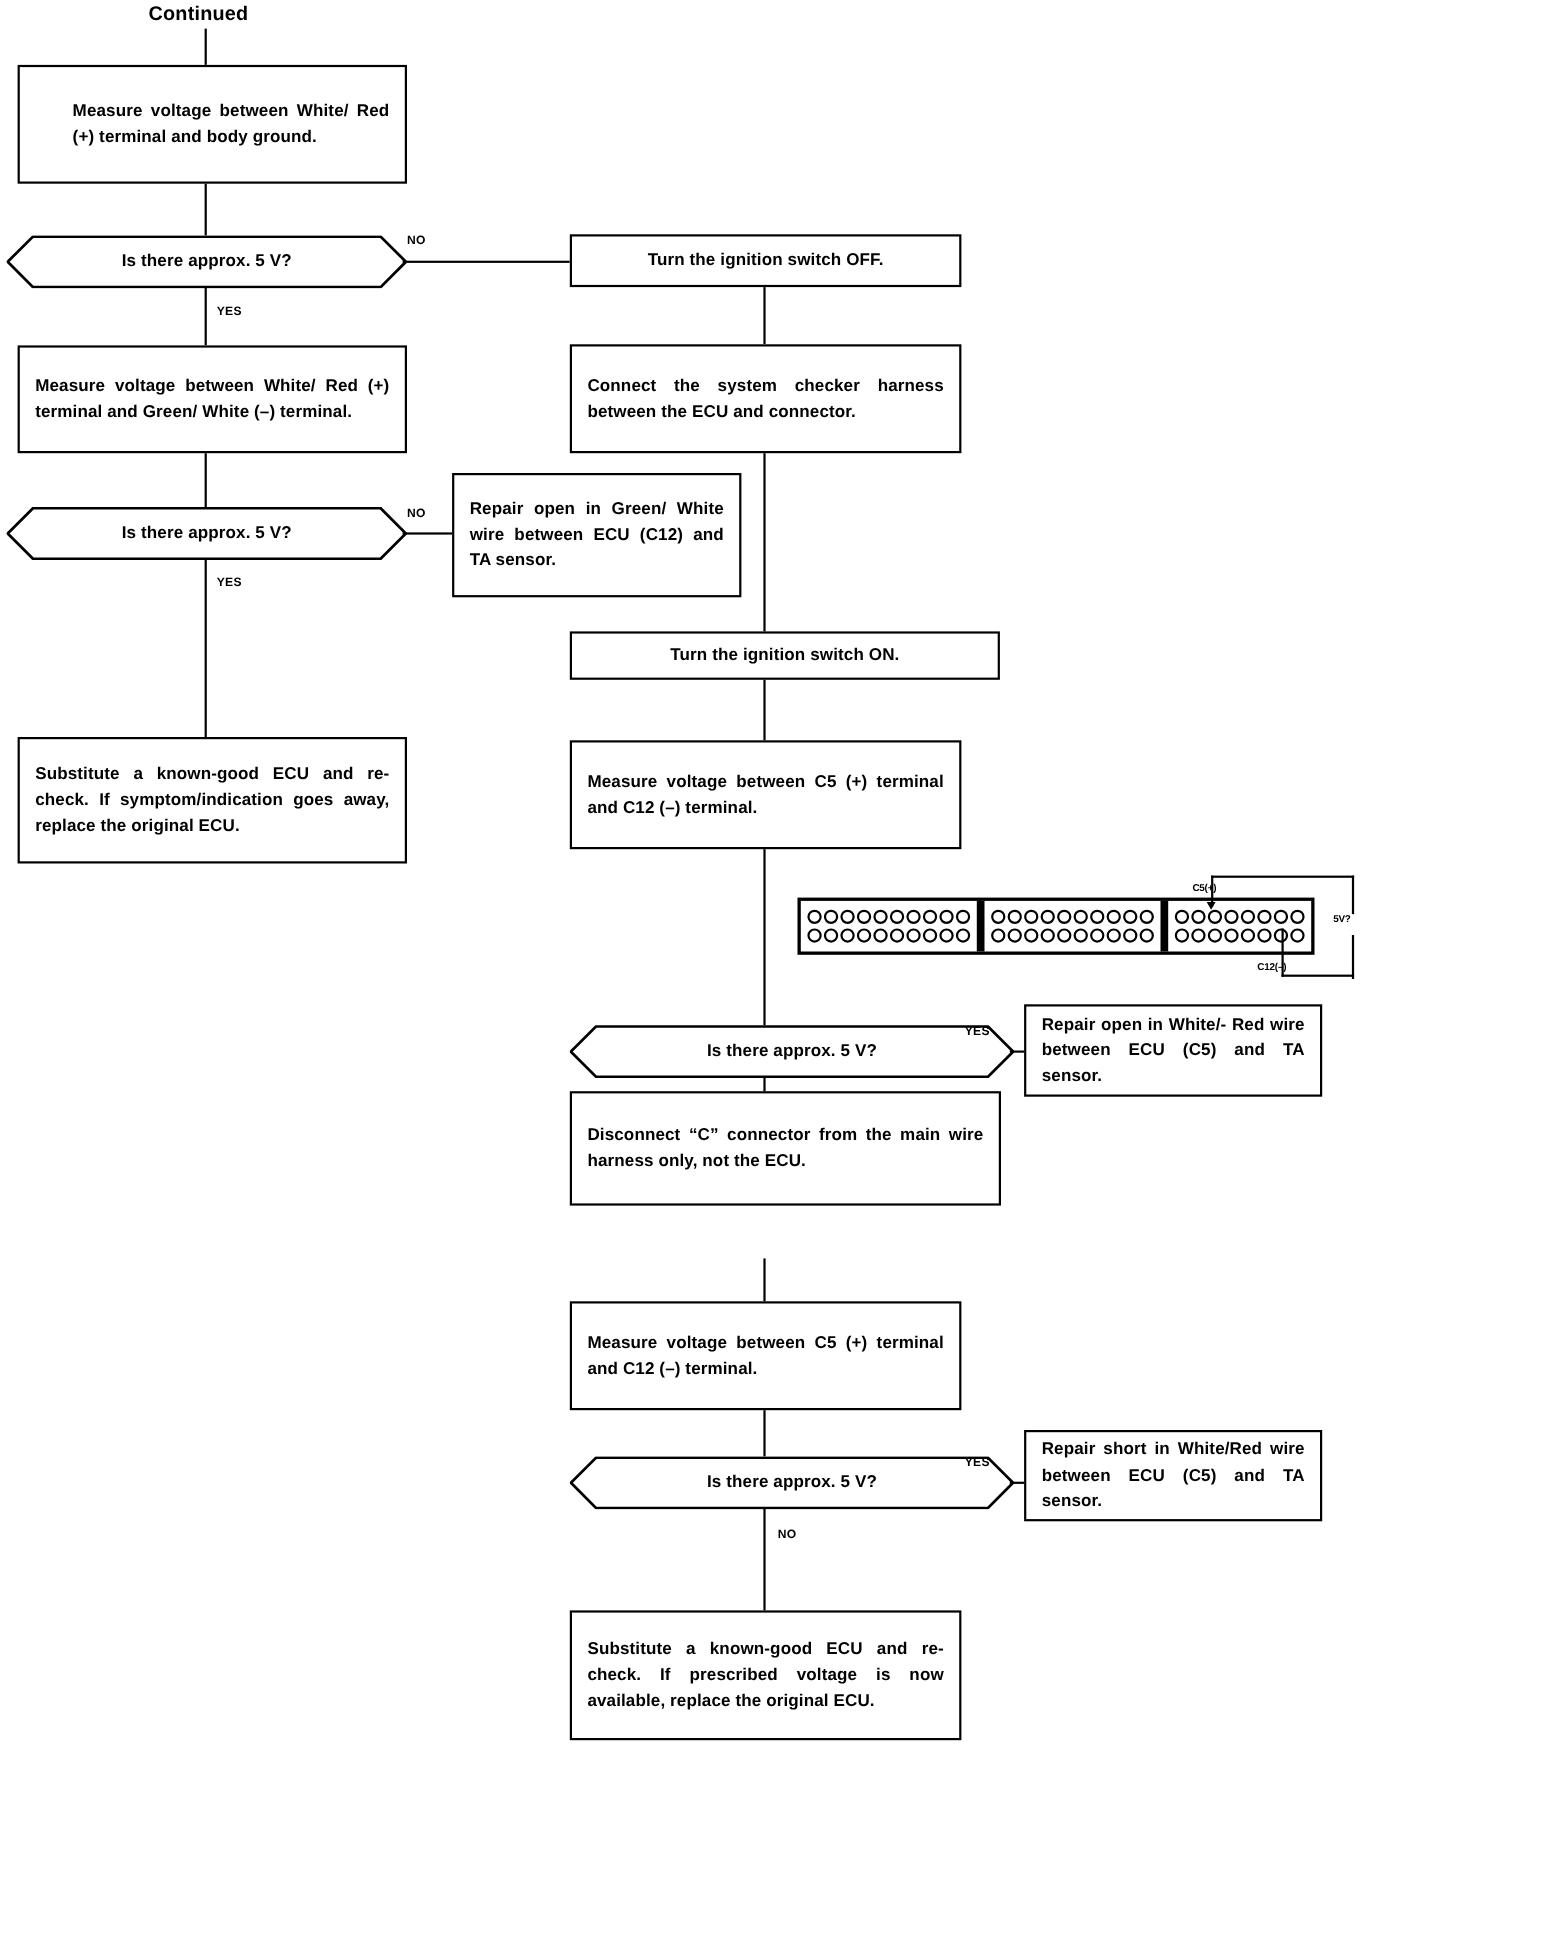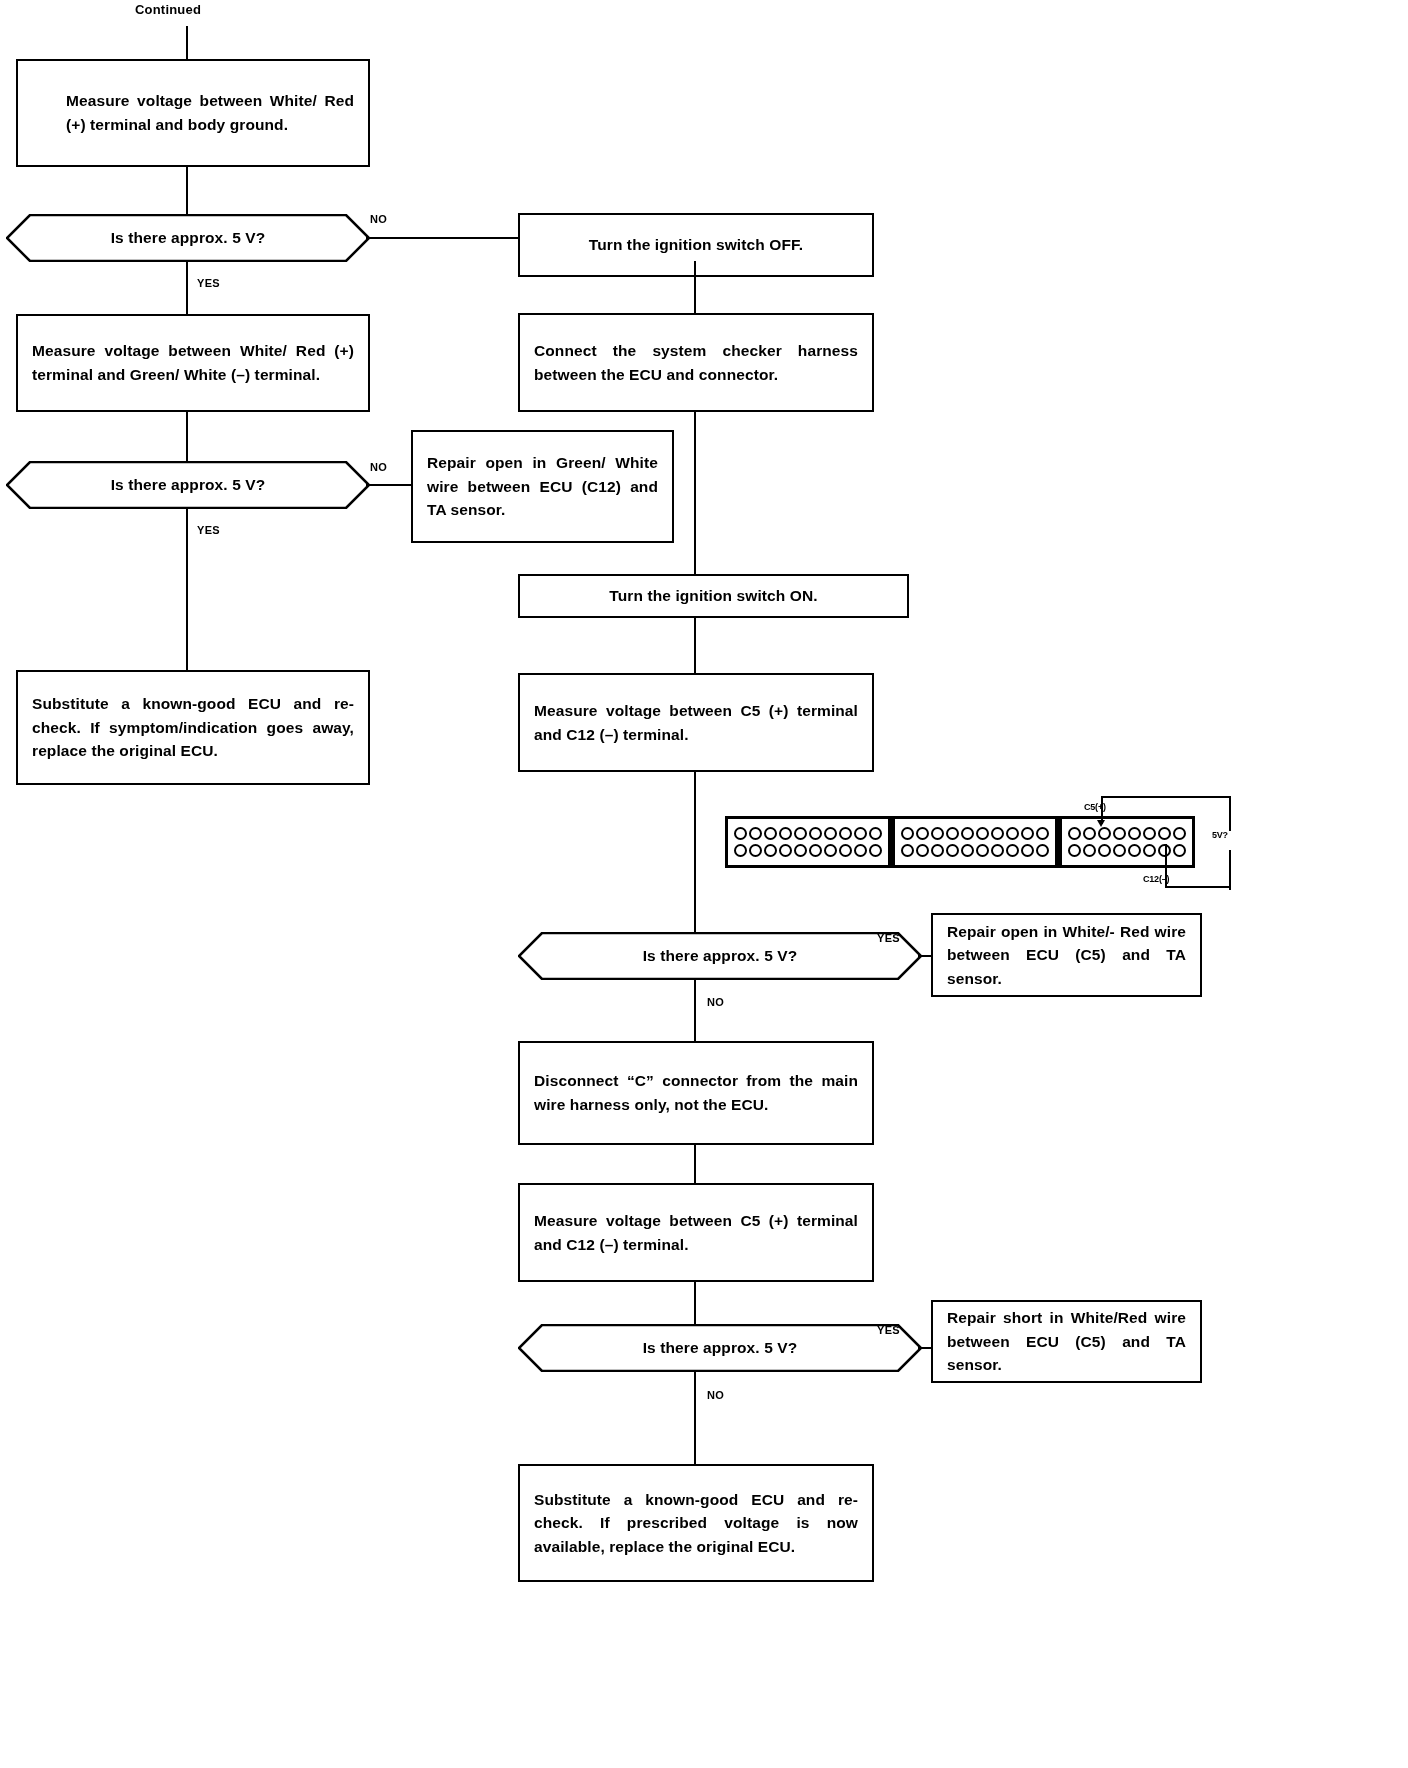--- a/index.html
+++ b/index.html
@@ -69,21 +69,21 @@
     position: absolute;
     font-size: 11px;
     font-weight: bold;
     white-space: nowrap;
     letter-spacing: 0.3px;
   }
 
   
   .title {
     position: absolute;
-    font-size: 13px;
+    font-size: 18px;
     font-weight: bold;
     letter-spacing: 0.2px;
     white-space: nowrap;
   }
 
   
   #connector-figure { position: absolute; }
   .conn-body {
     position: absolute;
     box-sizing: border-box;
@@ -167,21 +167,21 @@
   <div class="lbl" style="left:370px; top:461px;">NO</div>
   <div class="ln h" style="left:366px; top:484px; width:45px;"></div>
 
   <div class="ln v" style="left:186px; top:508px; height:163px;"></div>
   <div class="lbl" style="left:197px; top:524px;">YES</div>
 
   <div class="box just" style="left:16px; top:670px; width:354px; height:115px;">
     <div class="txt">Substitute a known-good ECU and re-check. If symptom/indication goes away, replace the original ECU.</div>
   </div>
 
-  <div class="box center" style="left:518px; top:213px; width:356px; height:64px;">
+  <div class="box center" style="left:518px; top:213px; width:356px; height:48px;">
     <div class="txt">Turn the ignition switch OFF.</div>
   </div>
   <div class="ln v" style="left:694px; top:261px; height:52px;"></div>
 
   <div class="box just" style="left:518px; top:313px; width:356px; height:99px;">
     <div class="txt">Connect the system checker harness between the ECU and connector.</div>
   </div>
   <div class="ln v" style="left:694px; top:412px; height:163px;"></div>
 
   <div class="box just" style="left:411px; top:430px; width:263px; height:113px;">
@@ -303,21 +303,21 @@
   <div class="lbl" style="left:877px; top:932px;">YES</div>
   <div class="ln h" style="left:918px; top:955px; width:15px;"></div>
 
   <div class="box just" style="left:931px; top:913px; width:271px; height:84px;">
     <div class="txt">Repair open in White/- Red wire between ECU (C5) and TA sensor.</div>
   </div>
 
   <div class="ln v" style="left:694px; top:979px; height:62px;"></div>
   <div class="lbl" style="left:707px; top:996px;">NO</div>
 
-  <div class="box just" style="left:518px; top:1041px; width:356px; height:104px;">
+  <div class="box just" style="left:518px; top:992px; width:392px; height:104px;">
     <div class="txt">Disconnect “C” connector from the main wire harness only, not the ECU.</div>
   </div>
   <div class="ln v" style="left:694px; top:1144px; height:40px;"></div>
 
   <div class="box just" style="left:518px; top:1183px; width:356px; height:99px;">
     <div class="txt">Measure voltage between C5 (+) terminal and C12 (–) terminal.</div>
   </div>
   <div class="ln v" style="left:694px; top:1282px; height:43px;"></div>
 
   <div class="hex" style="left:518px; top:1324px; width:404px; height:48px;">

